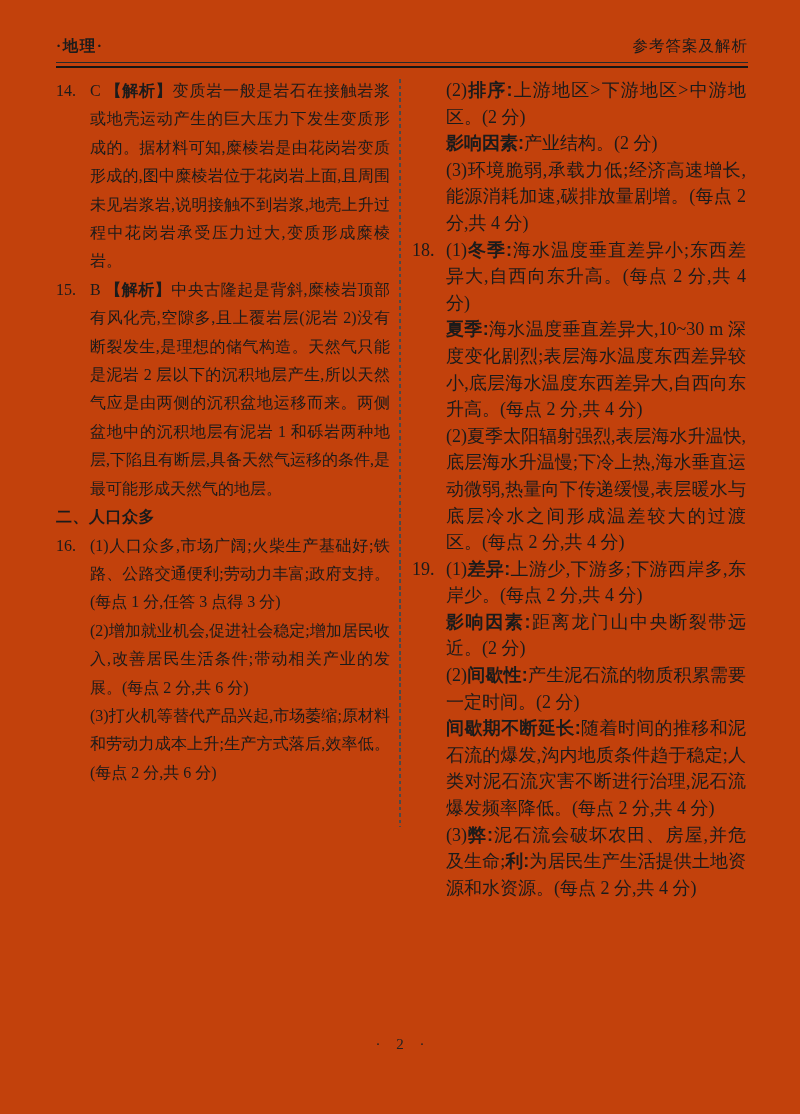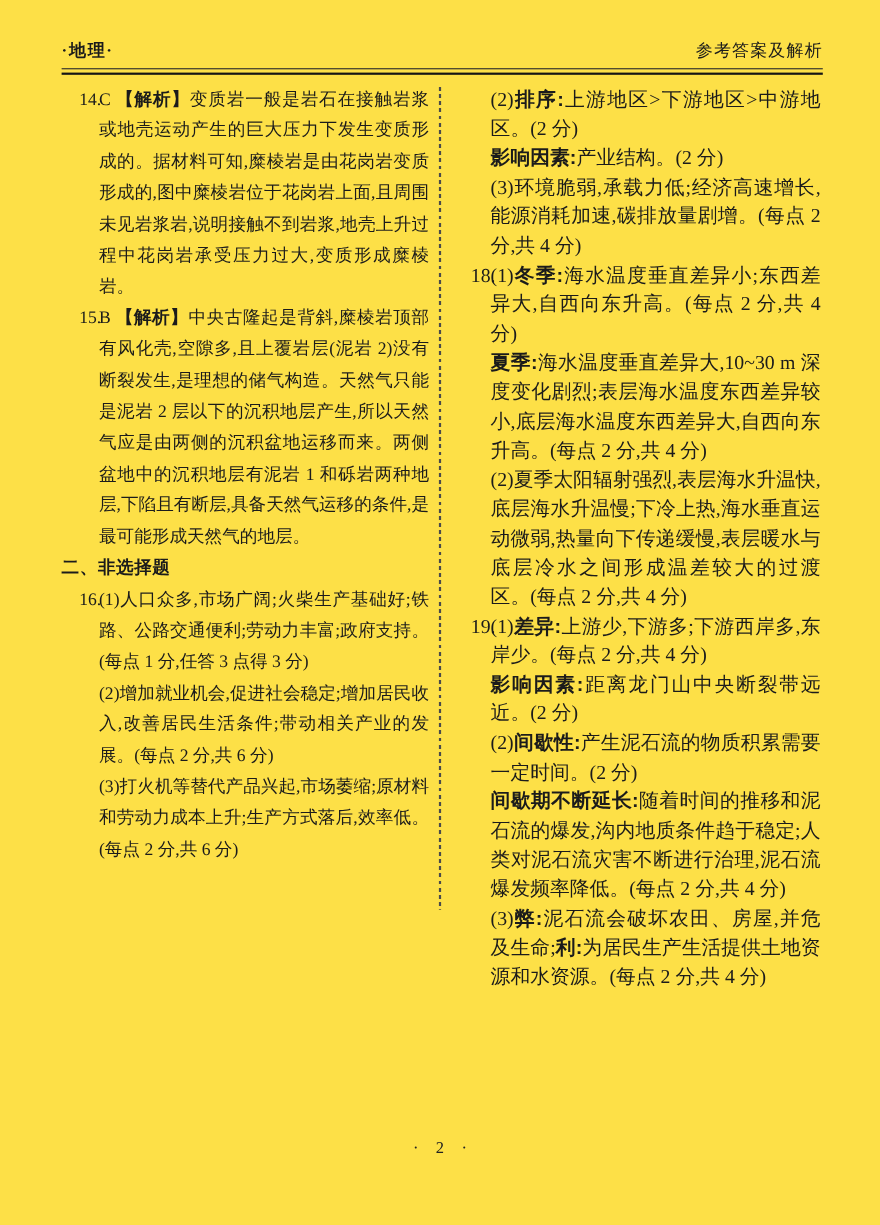--- a/index.html
+++ b/index.html
@@ -1,20 +1,20 @@
 <!DOCTYPE html>
 <html><head>
 <meta charset="utf-8">
 <style>
   html,body{margin:0;padding:0;background:#e8e8e8;}
   .page{
     position:relative;
     width:800px;height:1114px;
     margin:0 auto;
-    background:#fde047;
+    background:#c2410c;
     box-sizing:border-box;
     padding:36px 52px 0 56px;
     font-family:"Liberation Serif","DejaVu Serif",serif;
     color:#1b1b1b;
     overflow:hidden;
   }
   .header{
     display:flex;justify-content:space-between;align-items:baseline;
     font-size:15.5px;
   }
@@ -27,21 +27,21 @@
   }
   .cols{display:flex;margin-top:9px;}
   .col{width:334px;text-align:justify;}
   .col-left{font-size:16px;line-height:28.4px;}
   .col-right{font-size:18px;line-height:26.6px;}
   .divider{
     flex:0 0 2px;height:748px;margin:2px 11px 0 9px;
     background:repeating-linear-gradient(to bottom,#4a4a4a 0 3.5px,transparent 3.5px 6.5px);
   }
   .para{position:relative;padding-left:34px;}
-  .para .num{position:absolute;left:16px;top:0;}
+  .para .num{position:absolute;left:0;top:0;}
   .heading{
     padding-left:0;
     font-weight:700;
     font-family:"Liberation Sans","DejaVu Sans",sans-serif;
     letter-spacing:0.5px;
   }
   .b{
     font-weight:700;
     font-family:"Liberation Sans","DejaVu Sans",sans-serif;
     margin-top:16px;
@@ -64,21 +64,21 @@
 
   <div class="cols">
 
     <div class="col col-left">
       <div class="para">
         <span class="num">14.</span><span><span>C </span><span class="b">【解析】</span><span>变质岩一般是岩石在接触岩浆或地壳运动产生的巨大压力下发生变质形成的。据材料可知,糜棱岩是由花岗岩变质形成的,图中糜棱岩位于花岗岩上面,且周围未见岩浆岩,说明接触不到岩浆,地壳上升过程中花岗岩承受压力过大,变质形成糜棱岩。</span></span>
       </div>
       <div class="para">
         <span class="num">15.</span><span><span>B </span><span class="b">【解析】</span><span>中央古隆起是背斜,糜棱岩顶部有风化壳,空隙多,且上覆岩层(泥岩 2)没有断裂发生,是理想的储气构造。天然气只能是泥岩 2 层以下的沉积地层产生,所以天然气应是由两侧的沉积盆地运移而来。两侧盆地中的沉积地层有泥岩 1 和砾岩两种地层,下陷且有断层,具备天然气运移的条件,是最可能形成天然气的地层。</span></span>
       </div>
-      <div class="para heading">二、非选择题</div>
+      <div class="para heading">二、人口众多</div>
       <div class="para">
         <span class="num">16.</span><span><span>(1)人口众多,市场广阔;火柴生产基础好;铁路、公路交通便利;劳动力丰富;政府支持。(每点 1 分,任答 3 点得 3 分)</span></span>
       </div>
       <div class="para">
         <span><span>(2)增加就业机会,促进社会稳定;增加居民收入,改善居民生活条件;带动相关产业的发展。(每点 2 分,共 6 分)</span></span>
       </div>
       <div class="para">
         <span><span>(3)打火机等替代产品兴起,市场萎缩;原材料和劳动力成本上升;生产方式落后,效率低。(每点 2 分,共 6 分)</span></span>
       </div>
     </div>

